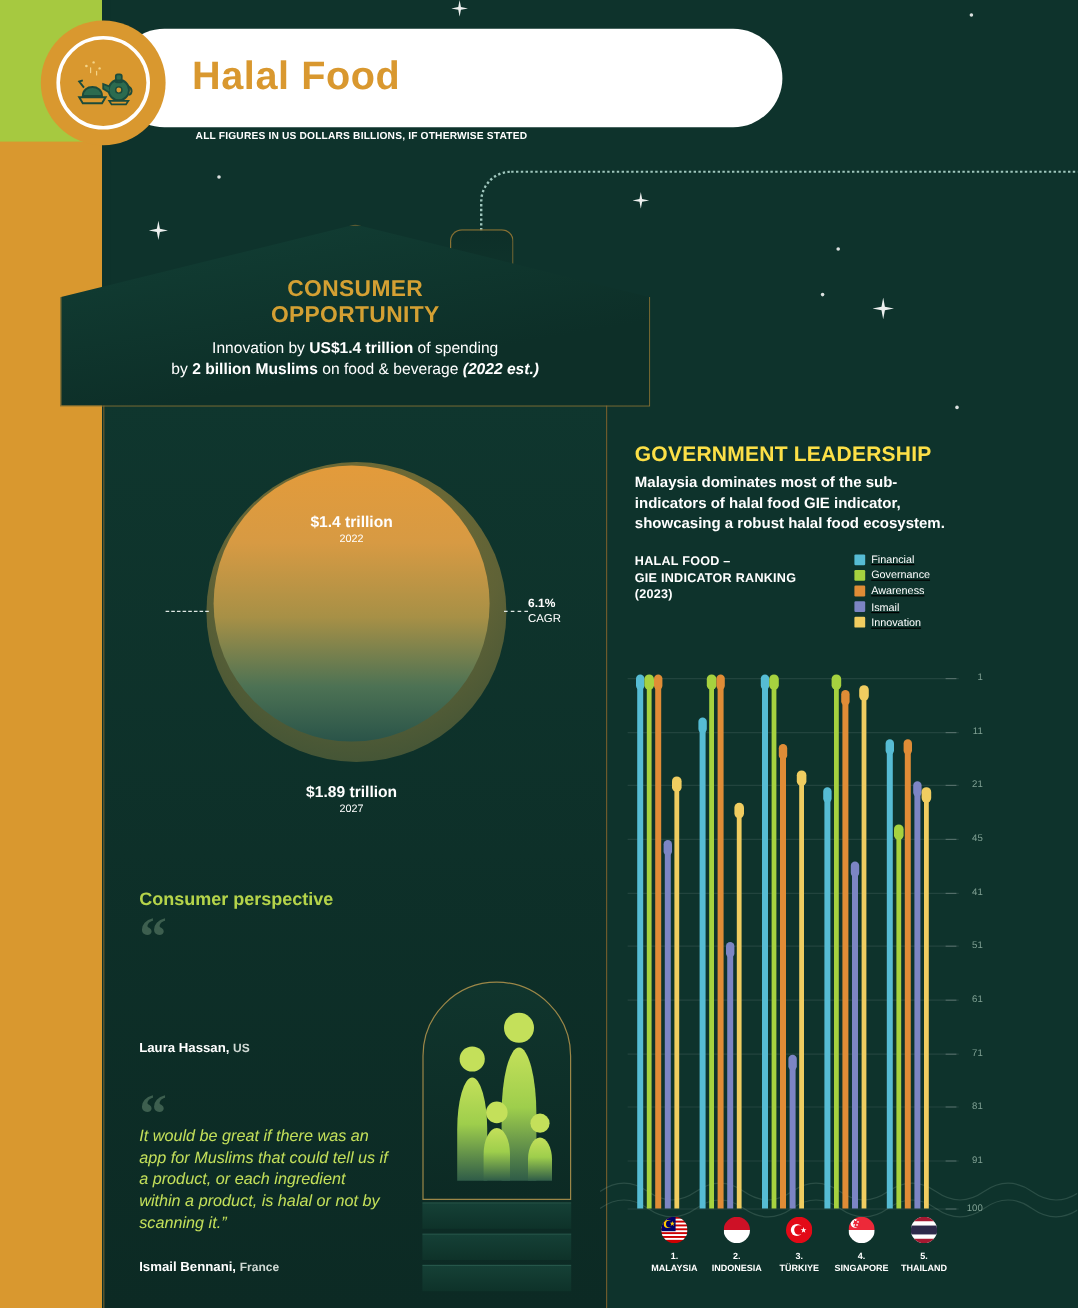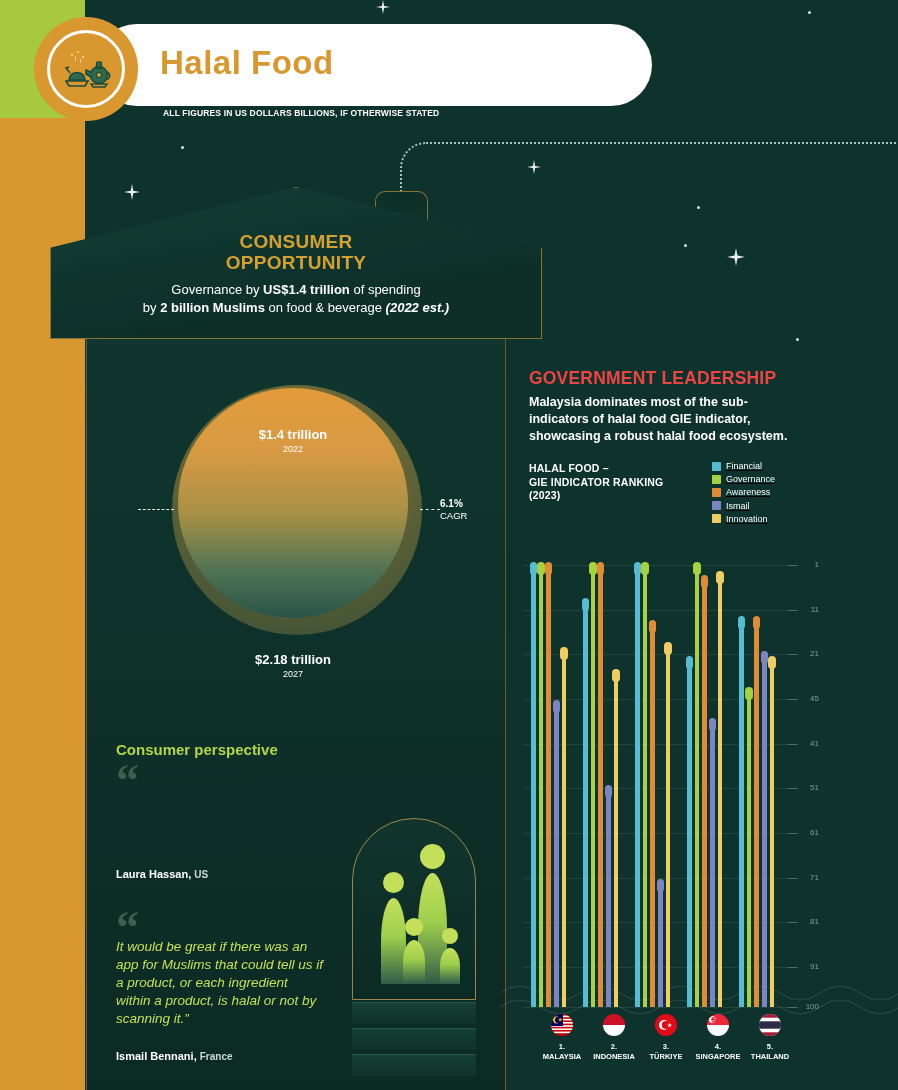--- a/index.html
+++ b/index.html
@@ -194,21 +194,21 @@
     position: absolute; left: 352px;
     background: linear-gradient(180deg,#154036,#0e3229);
     border-top: 1px solid #26564a;
   }
   .fam { position: absolute; border-radius: 50% 50% 0 0; background: linear-gradient(180deg,#c4e05a 0%,#9ece4c 45%,#2f5c48 100%); }
   .fam-head { position: absolute; border-radius: 50%; background: #c4e05a; }
 
   
   .gl-title {
     position: absolute; left: 529px; top: 368px;
-    font-size: 17.5px; font-weight: bold; color: #ef4444; letter-spacing: .2px;
+    font-size: 17.5px; font-weight: bold; color: #fde047; letter-spacing: .2px;
   }
   .gl-desc {
     position: absolute; left: 529px; top: 394px; width: 268px;
     font-size: 12.5px; font-weight: bold; color: #ffffff; line-height: 17px;
   }
   .gl-chartlabel {
     position: absolute; left: 529px; top: 462px;
     font-size: 10.5px; font-weight: bold; color: #ffffff; line-height: 13.5px;
     letter-spacing: .2px;
   }
@@ -306,33 +306,33 @@
   <div class="body-panel"></div>
 
   <div class="roof-wrap">
     <div class="minaret"></div>
     <div class="roof"></div>
     <div class="roof-title">
       <span>CONSUMER</span><br>
       <span>OPPORTUNITY</span>
     </div>
     <div class="roof-sub">
-      <span>Governance by </span><b>US$1.4 trillion</b><span> of spending</span><br>
+      <span>Innovation by </span><b>US$1.4 trillion</b><span> of spending</span><br>
       <span>by </span><b>2 billion Muslims</b><span> on food &amp; beverage </span><i>(2022 est.)</i>
     </div>
   </div>
 
   <div class="bub-outer"></div>
   <div class="bub-inner"></div>
   <div class="bub-lbl-top">
     <div class="v">$1.4 trillion</div>
     <div class="y">2022</div>
   </div>
   <div class="bub-lbl-bot">
-    <div class="v">$2.18 trillion</div>
+    <div class="v">$1.89 trillion</div>
     <div class="y">2027</div>
   </div>
   <div class="cagr-dash-l"></div>
   <div class="cagr-dash-r"></div>
   <div class="cagr-text">
     <span>6.1%</span><br>
     <span class="sm">CAGR</span>
   </div>
 
   <div class="q-head">Consumer perspective</div>

